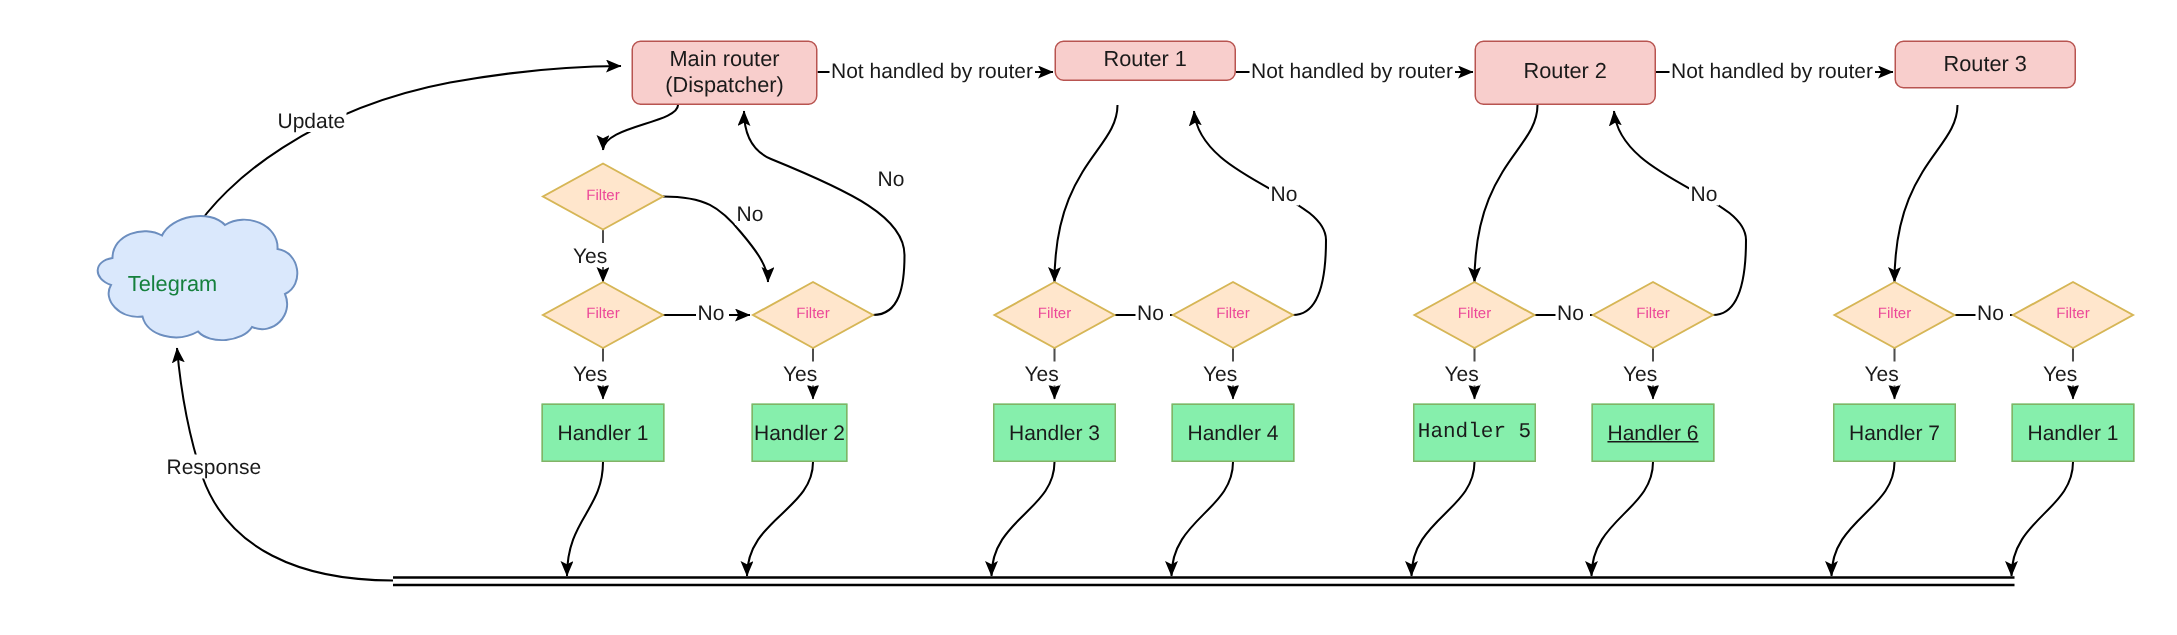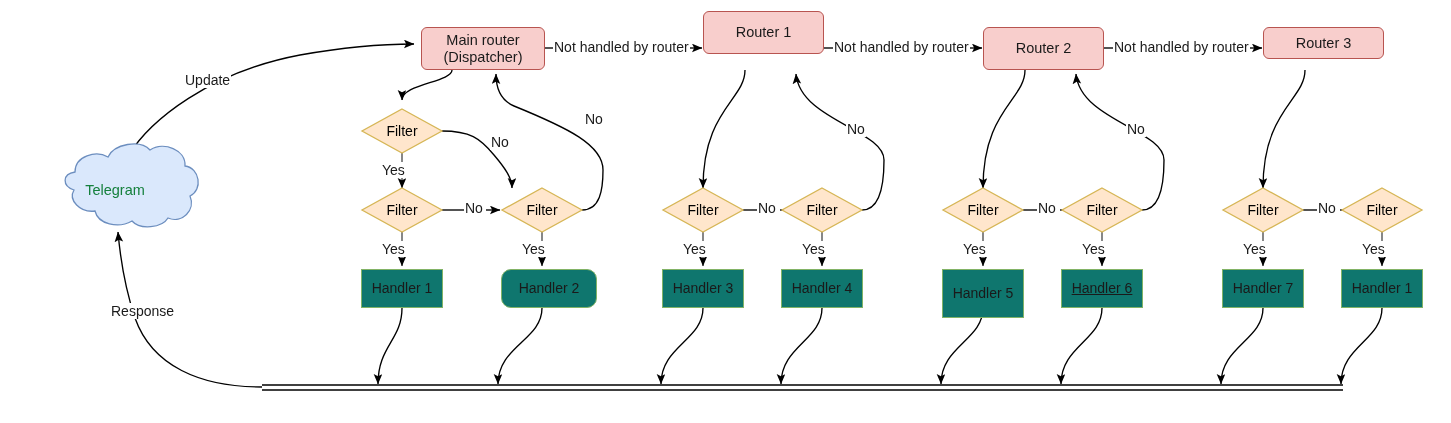--- a/index.html
+++ b/index.html
@@ -2,22 +2,22 @@
 <html><head>
 <meta charset="utf-8">
 <style>
   html,body{margin:0;padding:0;background:#ffffff;}
   #stage{position:relative;width:1451px;height:423px;background:#ffffff;
          font-family:"Liberation Sans",sans-serif;overflow:hidden;}
   svg.layer{position:absolute;left:0;top:0;width:1451px;height:423px;}
   .node{position:absolute;box-sizing:border-box;display:flex;align-items:center;
         justify-content:center;text-align:center;line-height:1.15;color:#1a1a1a;}
   .router{background:#f8cecc;border:1px solid #b85450;border-radius:6px;font-size:14.5px;}
-  .handler{background:#0f766e;border:1px solid #82b366;font-size:14px;}
-  .diamond-label{font-size:14px;color:#000000;pointer-events:none;}
+  .handler{background:#86efac;border:1px solid #82b366;font-size:14px;}
+  .diamond-label{font-size:10px;color:#ec4899;pointer-events:none;}
   .edgelabel{position:absolute;font-size:14px;color:#1a1a1a;background:#ffffff;
              white-space:nowrap;padding:0 1px;}
   .cloud-label{position:absolute;font-size:14.5px;color:#15803d;}
 </style>
 </head>
 <body>
 
 <div id="stage">
 
   <svg class="layer" viewBox="0 0 1451 423">
@@ -112,39 +112,39 @@
       <polygon points="1382,188 1422,210 1382,232 1342,210"></polygon>
     </g>
   </svg>
 
   <div class="cloud-label" style="left:45px;top:182px;width:140px;text-align:center;">Telegram</div>
 
   <div class="node router" style="left:421px;top:27px;width:124px;height:43px;flex-direction:column;text-align:center;">
     <span>Main router</span>
     <span>(Dispatcher)</span>
   </div>
-  <div class="node router" style="left:703px;top:11px;width:121px;height:43px;">Router 1</div>
+  <div class="node router" style="left:703px;top:27px;width:121px;height:27px;">Router 1</div>
   <div class="node router" style="left:983px;top:27px;width:121px;height:43px;">Router 2</div>
   <div class="node router" style="left:1263px;top:27px;width:121px;height:32px;">Router 3</div>
 
   <div class="node diamond-label" style="left:362px;top:119px;width:80px;height:24px;">Filter</div>
   <div class="node diamond-label" style="left:362px;top:198px;width:80px;height:24px;">Filter</div>
   <div class="node diamond-label" style="left:502px;top:198px;width:80px;height:24px;">Filter</div>
   <div class="node diamond-label" style="left:663px;top:198px;width:80px;height:24px;">Filter</div>
   <div class="node diamond-label" style="left:782px;top:198px;width:80px;height:24px;">Filter</div>
   <div class="node diamond-label" style="left:943px;top:198px;width:80px;height:24px;">Filter</div>
   <div class="node diamond-label" style="left:1062px;top:198px;width:80px;height:24px;">Filter</div>
   <div class="node diamond-label" style="left:1223px;top:198px;width:80px;height:24px;">Filter</div>
   <div class="node diamond-label" style="left:1342px;top:198px;width:80px;height:24px;">Filter</div>
 
   <div class="node handler" style="left:361px;top:269px;width:82px;height:39px;">Handler 1</div>
-  <div class="node handler" style="left:501px;top:269px;width:96px;height:39px;border-radius:10px;">Handler 2</div>
+  <div class="node handler" style="left:501px;top:269px;width:64px;height:39px;">Handler 2</div>
   <div class="node handler" style="left:662px;top:269px;width:82px;height:39px;">Handler 3</div>
   <div class="node handler" style="left:781px;top:269px;width:82px;height:39px;">Handler 4</div>
-  <div class="node handler" style="left:942px;top:269px;width:82px;height:49px;">Handler 5</div>
+  <div class="node handler" style="left:942px;top:269px;width:82px;height:39px;font-family:Liberation Mono, monospace;">Handler 5</div>
   <div class="node handler" style="left:1061px;top:269px;width:82px;height:39px;text-decoration:underline;">Handler 6</div>
   <div class="node handler" style="left:1222px;top:269px;width:82px;height:39px;">Handler 7</div>
   <div class="node handler" style="left:1341px;top:269px;width:82px;height:39px;">Handler 1</div>
 
   <div class="edgelabel" style="left:184px;top:72px;">Update</div>
   <div class="edgelabel" style="left:110px;top:303px;">Response</div>
 
   <div class="edgelabel" style="left:553px;top:39px;">Not handled by router</div>
   <div class="edgelabel" style="left:833px;top:39px;">Not handled by router</div>
   <div class="edgelabel" style="left:1113px;top:39px;">Not handled by router</div>

